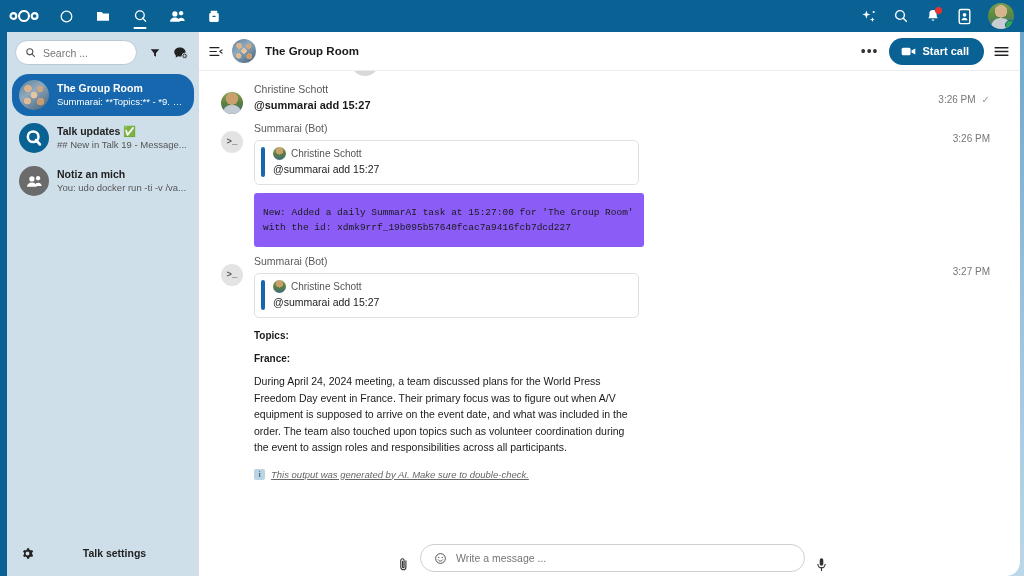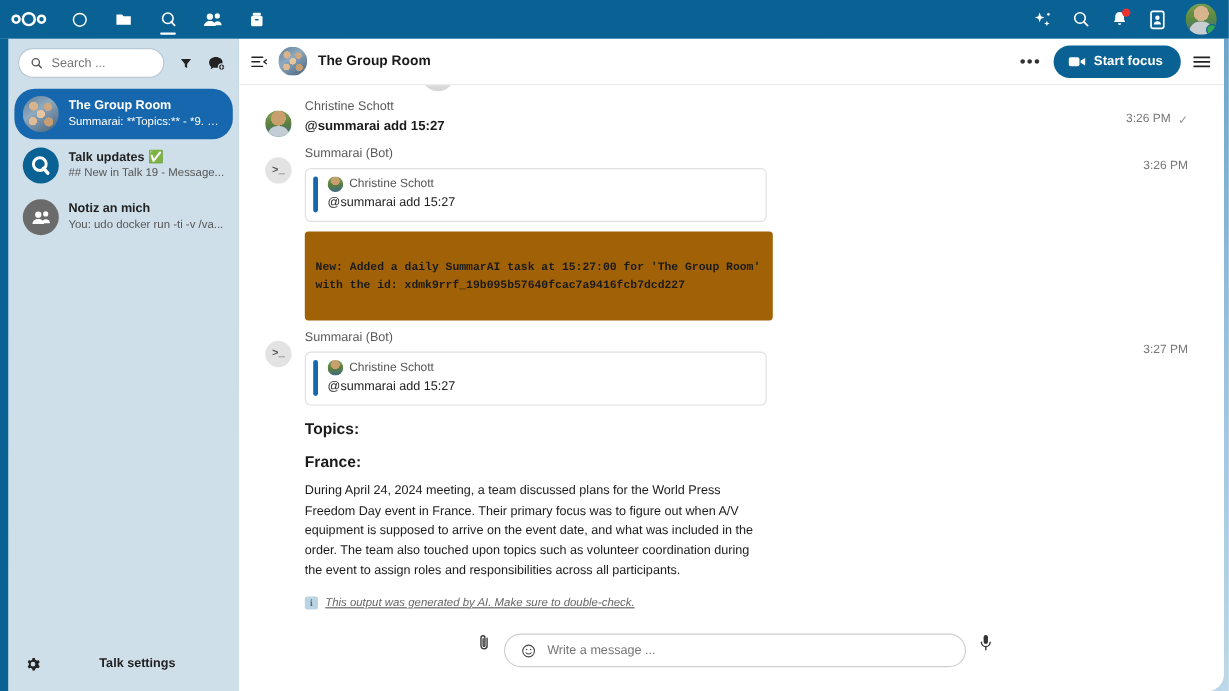--- a/index.html
+++ b/index.html
@@ -164,41 +164,41 @@
   .quote-head { display:flex; align-items:center; gap:5px; }
   .quote-av {
     width:13px; height:13px; border-radius:50%; flex:none; overflow:hidden; position:relative;
     background: radial-gradient(circle at 50% 30%, #c99f6e 0 32%, transparent 33%),
                 linear-gradient(175deg,#8aa85e 0%,#5d7f3e 50%,#3c6b88 100%);
   }
   .quote-name { font-size:10px; color:#555; }
   .quote-text { font-size:10.5px; color:#222; line-height:16px; margin-top:1px; }
 
   .codeblock {
-    background:#a16207; border-radius:3px; padding:22px 9px;
+    background:#8b5cf6; border-radius:3px; padding:12px 9px;
     font-family:"Liberation Mono", monospace; font-size:9.5px; color:#1a1a1a;
-    line-height:15px; margin-top:8px; max-width:390px; white-space:pre-wrap;font-weight:bold;
-  }
-
-  .section-head { font-size:13px; font-weight:bold; color:#1a1a1a; margin-top:12px; }
+    line-height:15px; margin-top:8px; max-width:390px; white-space:pre-wrap;
+  }
+
+  .section-head { font-size:10px; font-weight:bold; color:#1a1a1a; margin-top:12px; }
   .topics { margin:8px 0 0 16px; }
   .topics li { font-size:10.5px; font-style:italic; color:#333; line-height:17px; }
   .summary-p {
     font-size:10.5px; color:#1a1a1a; line-height:16.5px; margin-top:9px; max-width:385px;
   }
   .ai-note { display:flex; align-items:center; gap:6px; margin-top:13px; }
   .ai-note-icon {
     width:11px; height:11px; border-radius:2px; background:#bcd4e2; color:#44708c;
     font-size:8px; font-weight:bold; display:flex; align-items:center; justify-content:center;
     font-family:"Liberation Serif",serif;
   }
   .ai-note-text { font-size:9.5px; font-style:italic; color:#666;text-decoration:underline; }
 
   
-  .composer { flex:none; height:48px; display:flex; align-items:flex-start; gap:11px; padding:0 24px 4px 20px; }
+  .composer { flex:none; height:48px; display:flex; align-items:flex-end; gap:11px; padding:0 24px 4px 20px; }
   .composer-spacer { width:168px; flex:none; }
   .msg-input {
     flex:1; height:28px; border:1px solid #cfcfcf; border-radius:15px;
     display:flex; align-items:center; gap:9px; padding:0 13px; max-width:385px;
   }
   .msg-input input {
     border:none; outline:none; background:transparent; font-size:10.5px; color:#3a3a3a;
     width:100%; font-family:"Liberation Sans",sans-serif;
   }
   .ic { display:flex; align-items:center; justify-content:center; flex:none; }
@@ -372,21 +372,21 @@
       <span class="conv-header-title">The Group Room</span>
       <div class="header-right">
         <span class="dots-btn">•••</span>
         <button class="start-call-btn">
           <span class="ic">
             <svg width="15" height="11" viewBox="0 0 22 15">
               <rect x="1" y="2" width="13" height="11" rx="2.2" fill="#fff"></rect>
               <path d="M15.4 6.2L21 3v9l-5.6-3.2z" fill="#fff"></path>
             </svg>
           </span>
-          <span>Start focus</span>
+          <span>Start call</span>
         </button>
         <span class="ic">
           <svg width="15" height="13" viewBox="0 0 20 16">
             <path d="M1.5 3h17M1.5 8h17M1.5 13h17" stroke="#222" stroke-width="1.9" stroke-linecap="round"></path>
           </svg>
         </span>
       </div>
     </div>
 
     <div class="messages">

